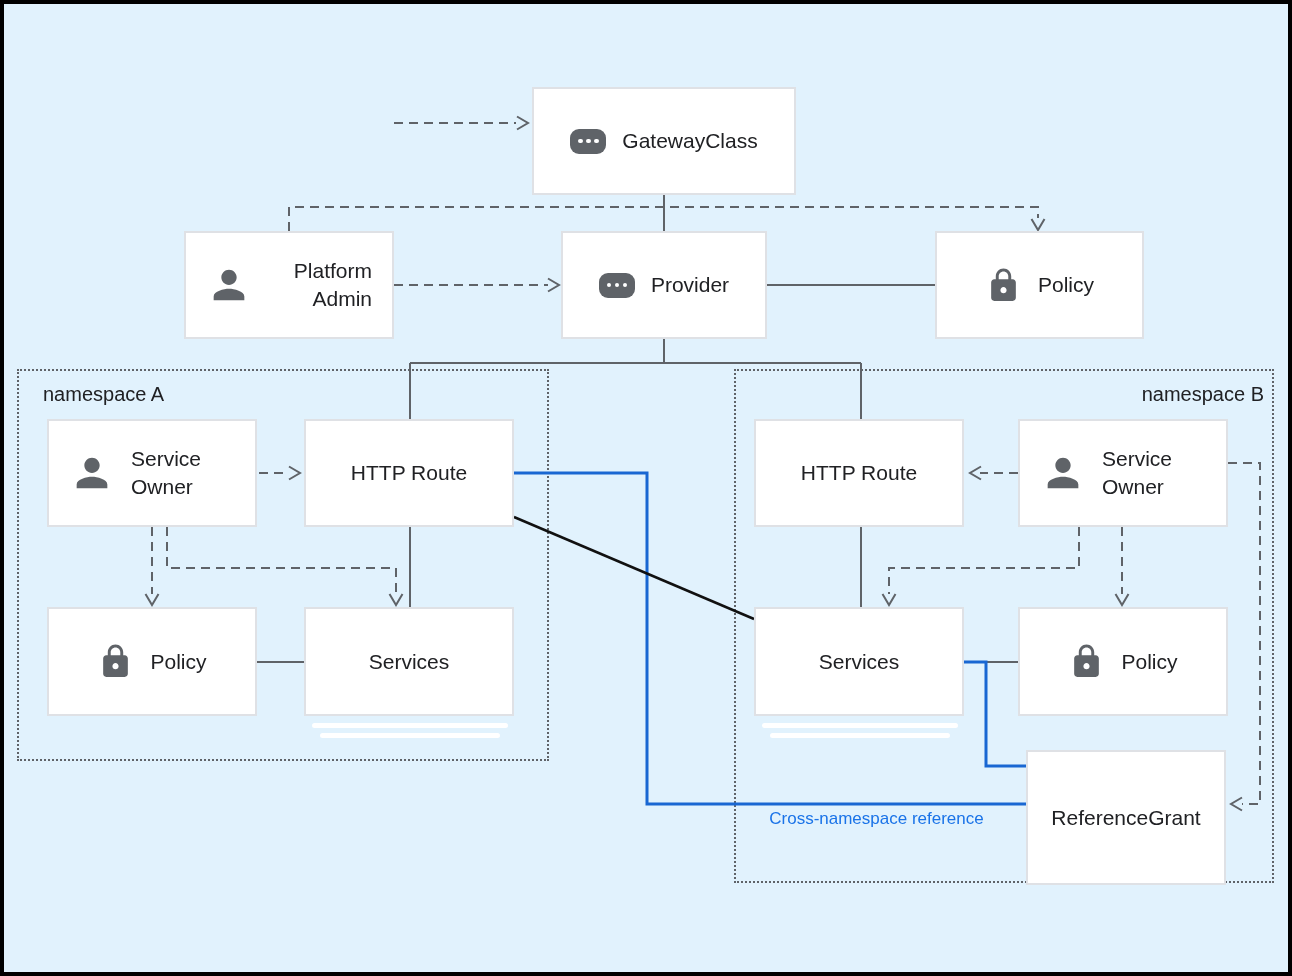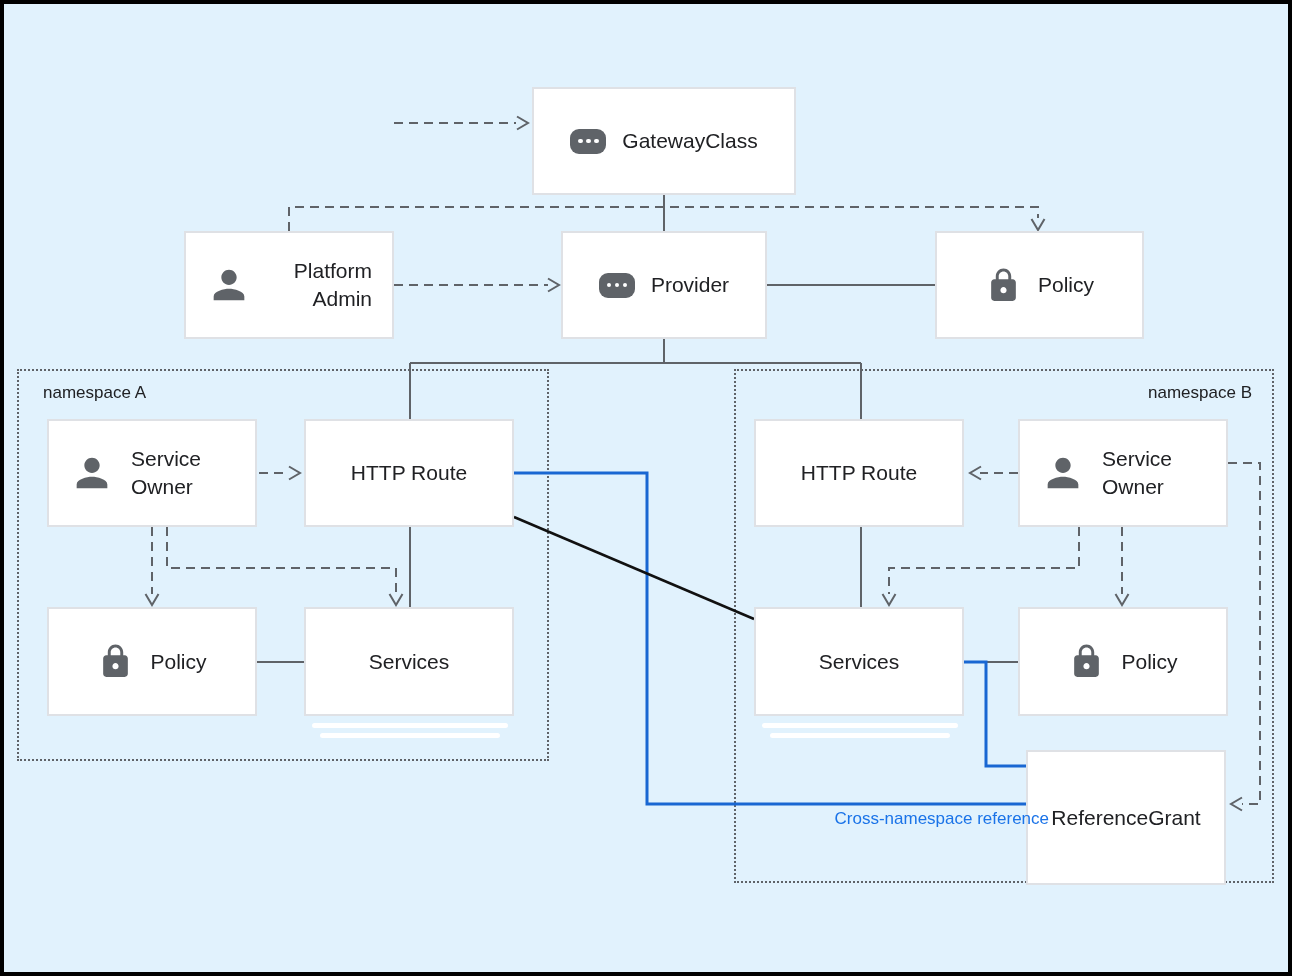--- a/index.html
+++ b/index.html
@@ -10,23 +10,23 @@
   html,body{margin:0;padding:0;background:#fff;}
   .canvas{
     position:relative; width:1292px; height:976px; box-sizing:border-box;
     background:var(--bg); border:4px solid var(--frame); overflow:hidden;
     font-family:"Liberation Sans", sans-serif; color:var(--text);
   }
   
   .ns{position:absolute; border:2px dotted var(--line-gray); box-sizing:border-box; z-index:0;}
   .ns-a{left:13px; top:365px; width:532px; height:392px;}
   .ns-b{left:730px; top:365px; width:540px; height:514px;}
-  .ns-label{position:absolute; font-size:17px; color:var(--text); z-index:2;}
+  .ns-label{position:absolute; font-size:20px; color:var(--text); z-index:2;}
   .ns-label.a{left:24px; top:12px;}
-  .ns-label.b{right:20px; top:12px;}
+  .ns-label.b{right:8px; top:12px;}
   
   svg.wires{position:absolute; left:0; top:0; z-index:1; pointer-events:none;}
   .gl{stroke:var(--line-gray); stroke-width:2; fill:none;}
   .gd{stroke:var(--line-gray); stroke-width:2; fill:none; stroke-dasharray:9 6;}
   .ah{stroke:var(--line-gray); stroke-width:2; fill:none;}
   .bl{stroke:var(--accent-blue); stroke-width:3; fill:none;}
   .bk{stroke:var(--line-black); stroke-width:2.5; fill:none;}
   
   .node{
     position:absolute; background:#fff; border:2px solid var(--box-border);
@@ -58,21 +58,21 @@
   
   .icon{flex:0 0 auto; display:flex; align-items:center; justify-content:center;}
   .res-icon{width:36px; height:25px; background:var(--icon-gray); border-radius:9px;
             display:flex; align-items:center; justify-content:center; gap:3.5px;}
   .res-icon i{width:4.5px; height:4.5px; background:#fff; border-radius:50%; display:block;}
   .person-icon svg{width:46px; height:46px; fill:var(--icon-gray);}
   .lock-icon svg{width:37px; height:37px; fill:var(--icon-gray);}
   .gcp-icon svg{width:46px; height:38px;}
   
   .annotation{
-    position:absolute; left:700px; top:805px; width:345px; text-align:right;
+    position:absolute; left:700px; top:805px; width:345px; text-align:center;
     font-size:17px; color:var(--annotation-blue); z-index:2;
   }
 </style>
 </head>
 <body>
 
 <div class="canvas">
 
   <div class="ns ns-a">
     <span class="ns-label a">namespace A</span>

